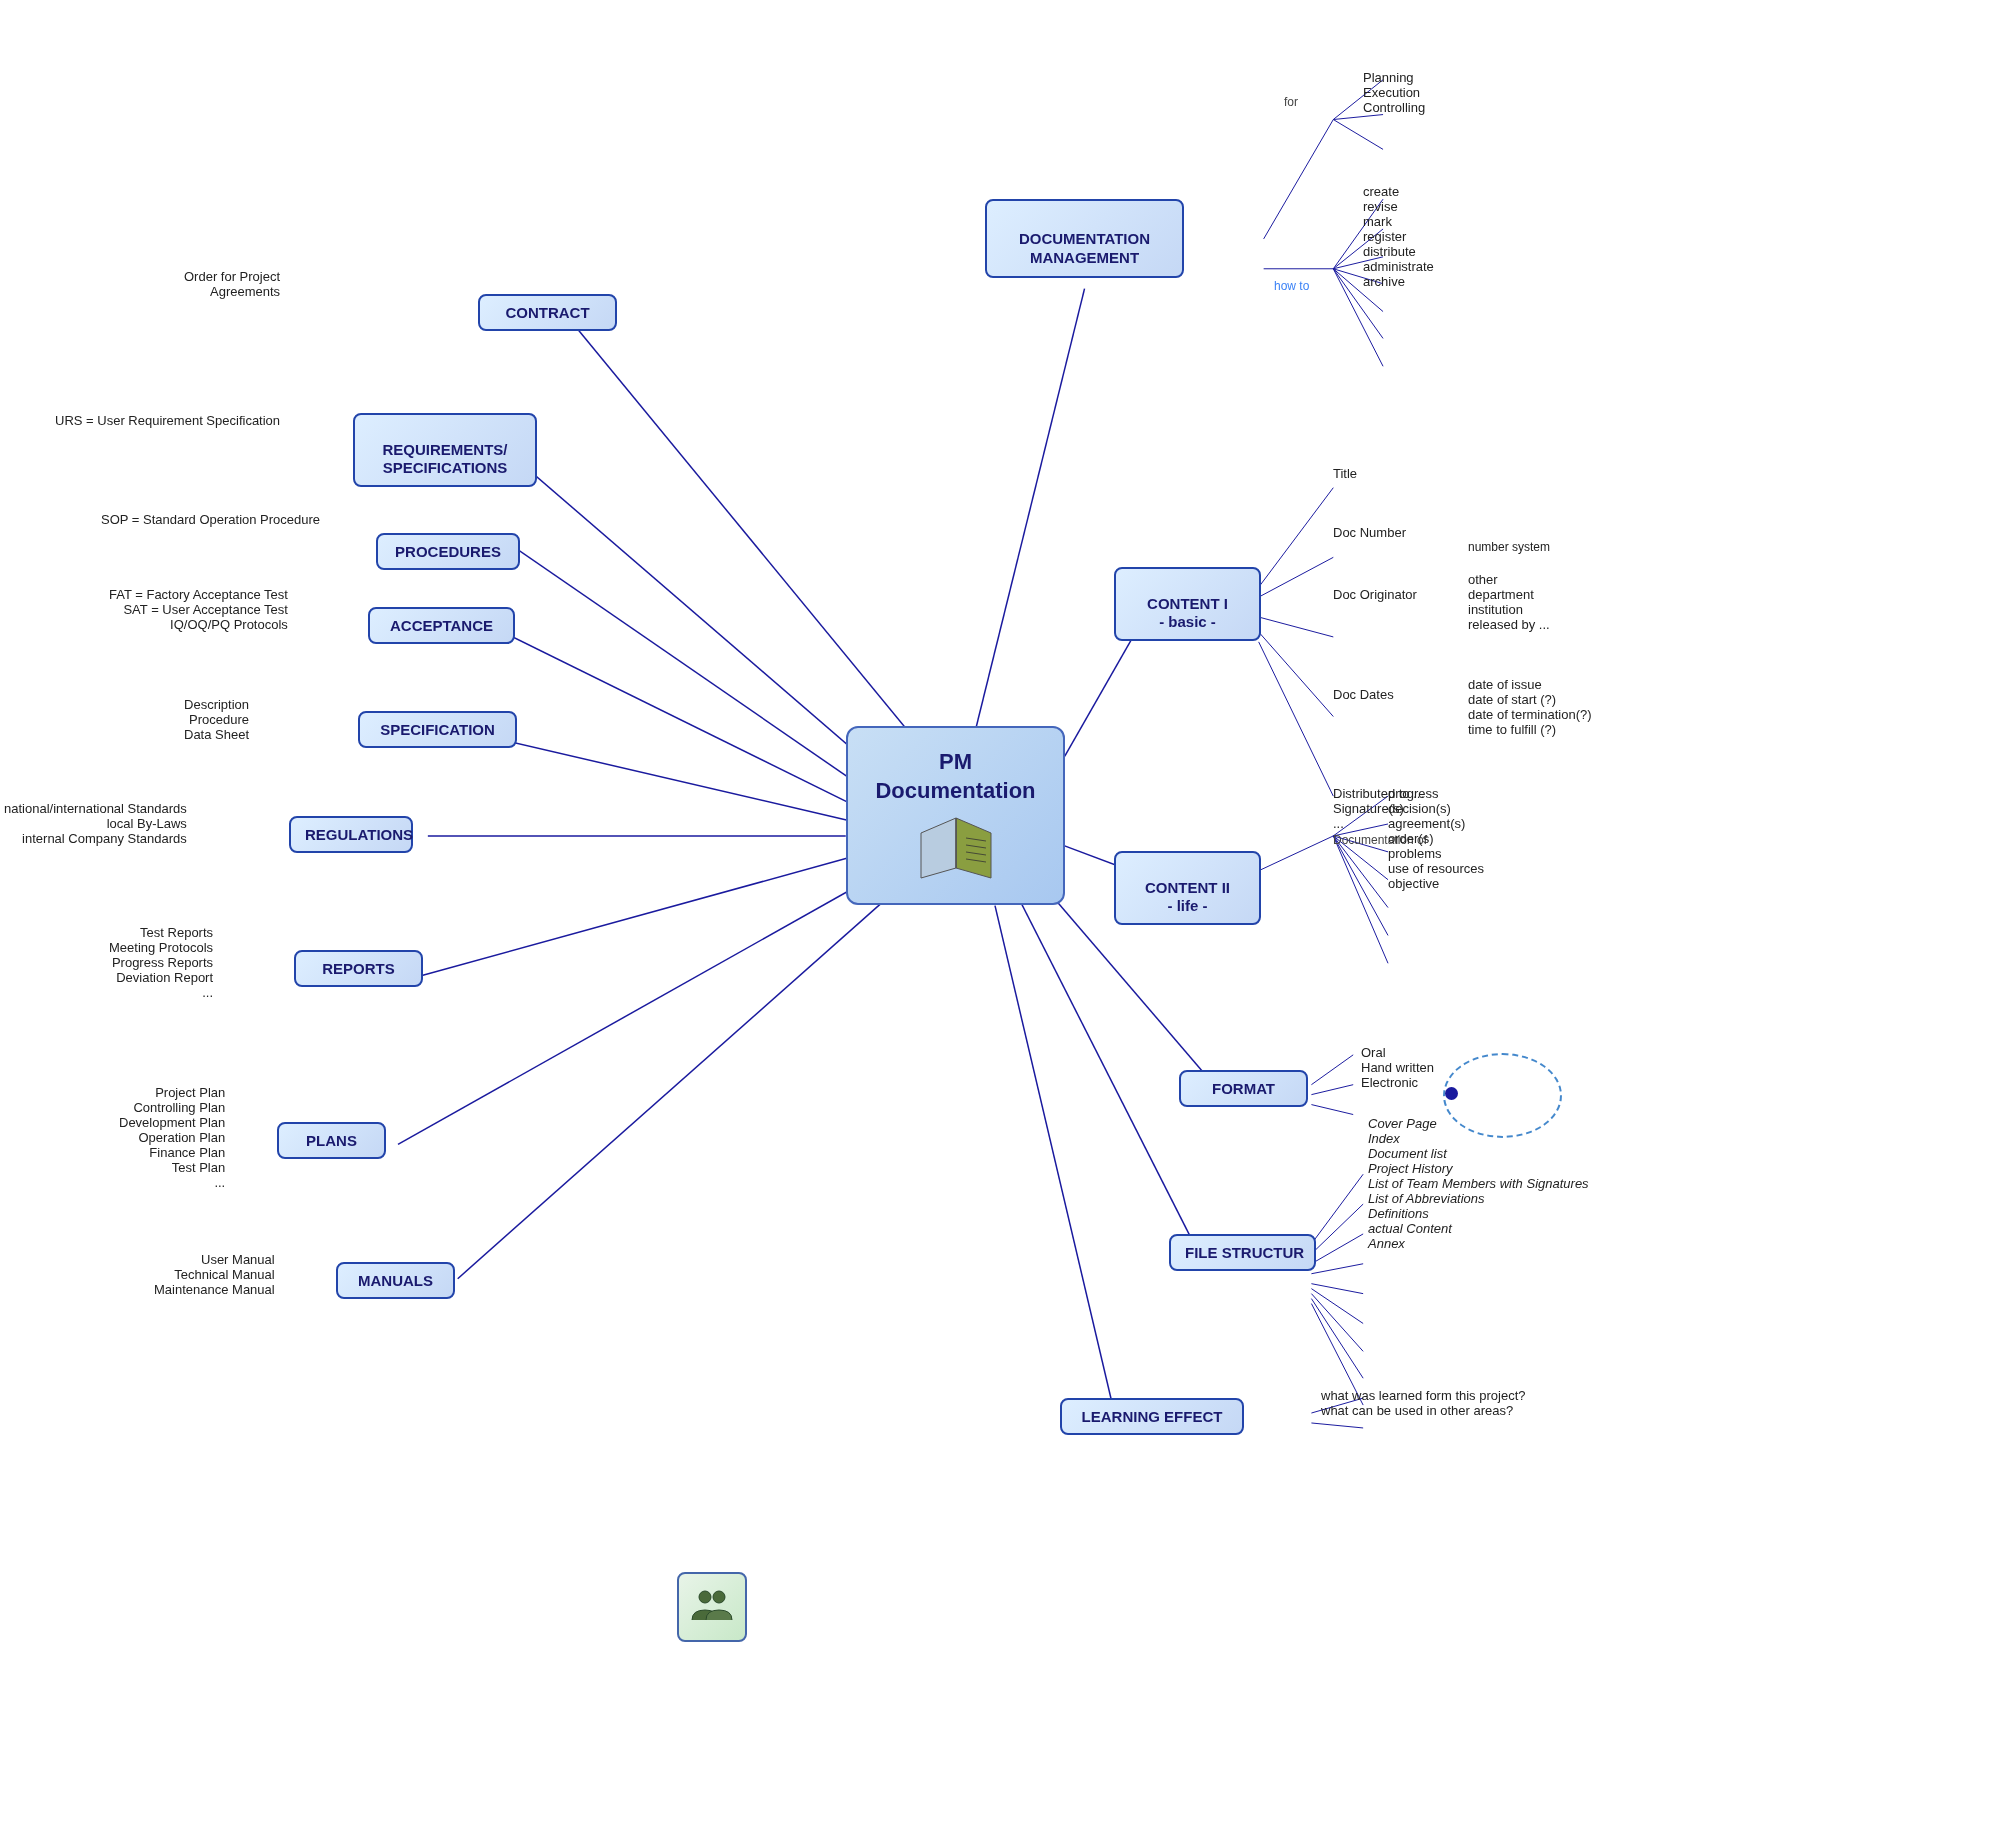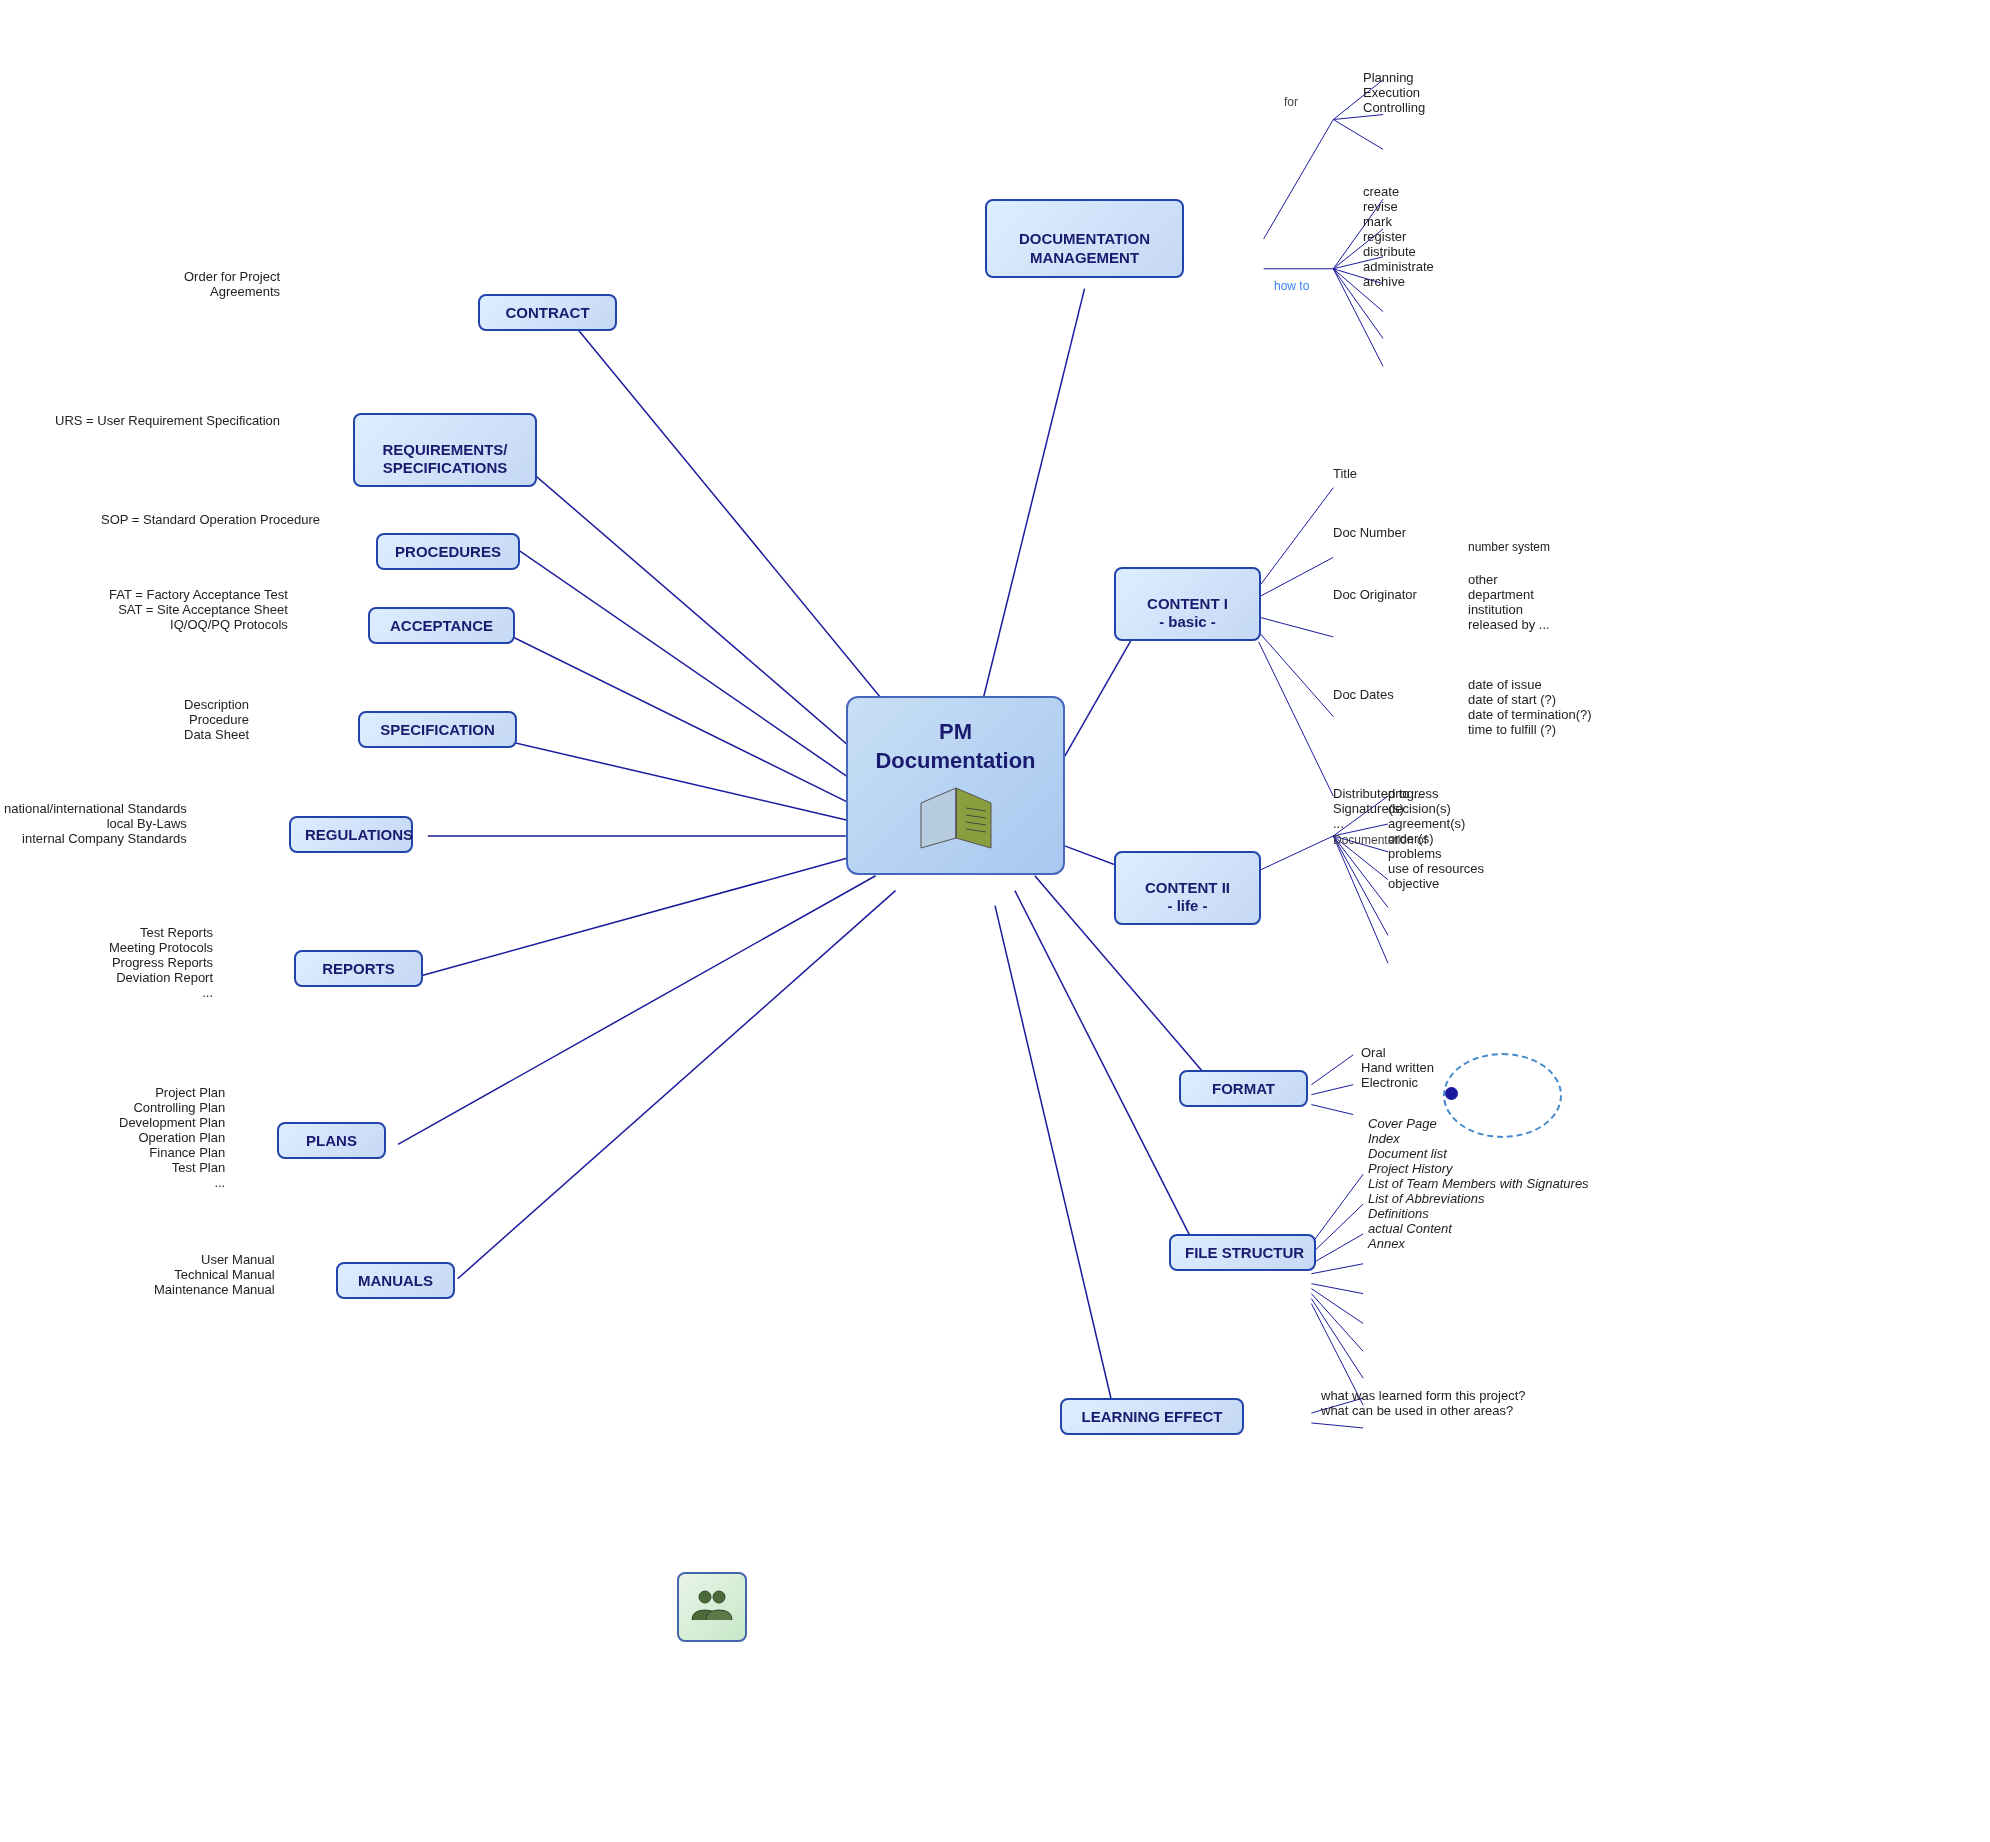--- a/index.html
+++ b/index.html
@@ -32,21 +32,21 @@
       height: 179px;
       background: linear-gradient(135deg, #c8dff5, #a8c8f0);
       border: 2px solid #4466bb;
       border-radius: 12px;
       display: flex;
       flex-direction: column;
       align-items: center;
       justify-content: center;
       text-align: center;
       left: 846px;
-      top: 696px;
+      top: 726px;
     }
     .center-node .title {
       font-size: 22px;
       font-weight: bold;
       color: #1a1a6e;
       line-height: 1.3;
     }
 
     
     .book-icon {
@@ -218,21 +218,21 @@
 <div class="node text-label" style="left:101px; top:512px;">
   <div>SOP = Standard Operation Procedure</div>
 </div>
 
 <div class="node cat-node" style="left:368px; top:607px; width:147px;">
   <span>ACCEPTANCE</span>
 </div>
 
 <div class="node text-label" style="left:109px; top:587px;">
   <div>FAT = Factory Acceptance Test</div>
-  <div>SAT = Site Acceptance Sheet</div>
+  <div>SAT = User Acceptance Test</div>
   <div>IQ/OQ/PQ Protocols</div>
 </div>
 
 <div class="node cat-node" style="left:358px; top:711px; width:159px;">
   <span>SPECIFICATION</span>
 </div>
 
 <div class="node text-label" style="left:184px; top:697px;">
   <div>Description</div>
   <div>Procedure</div>

